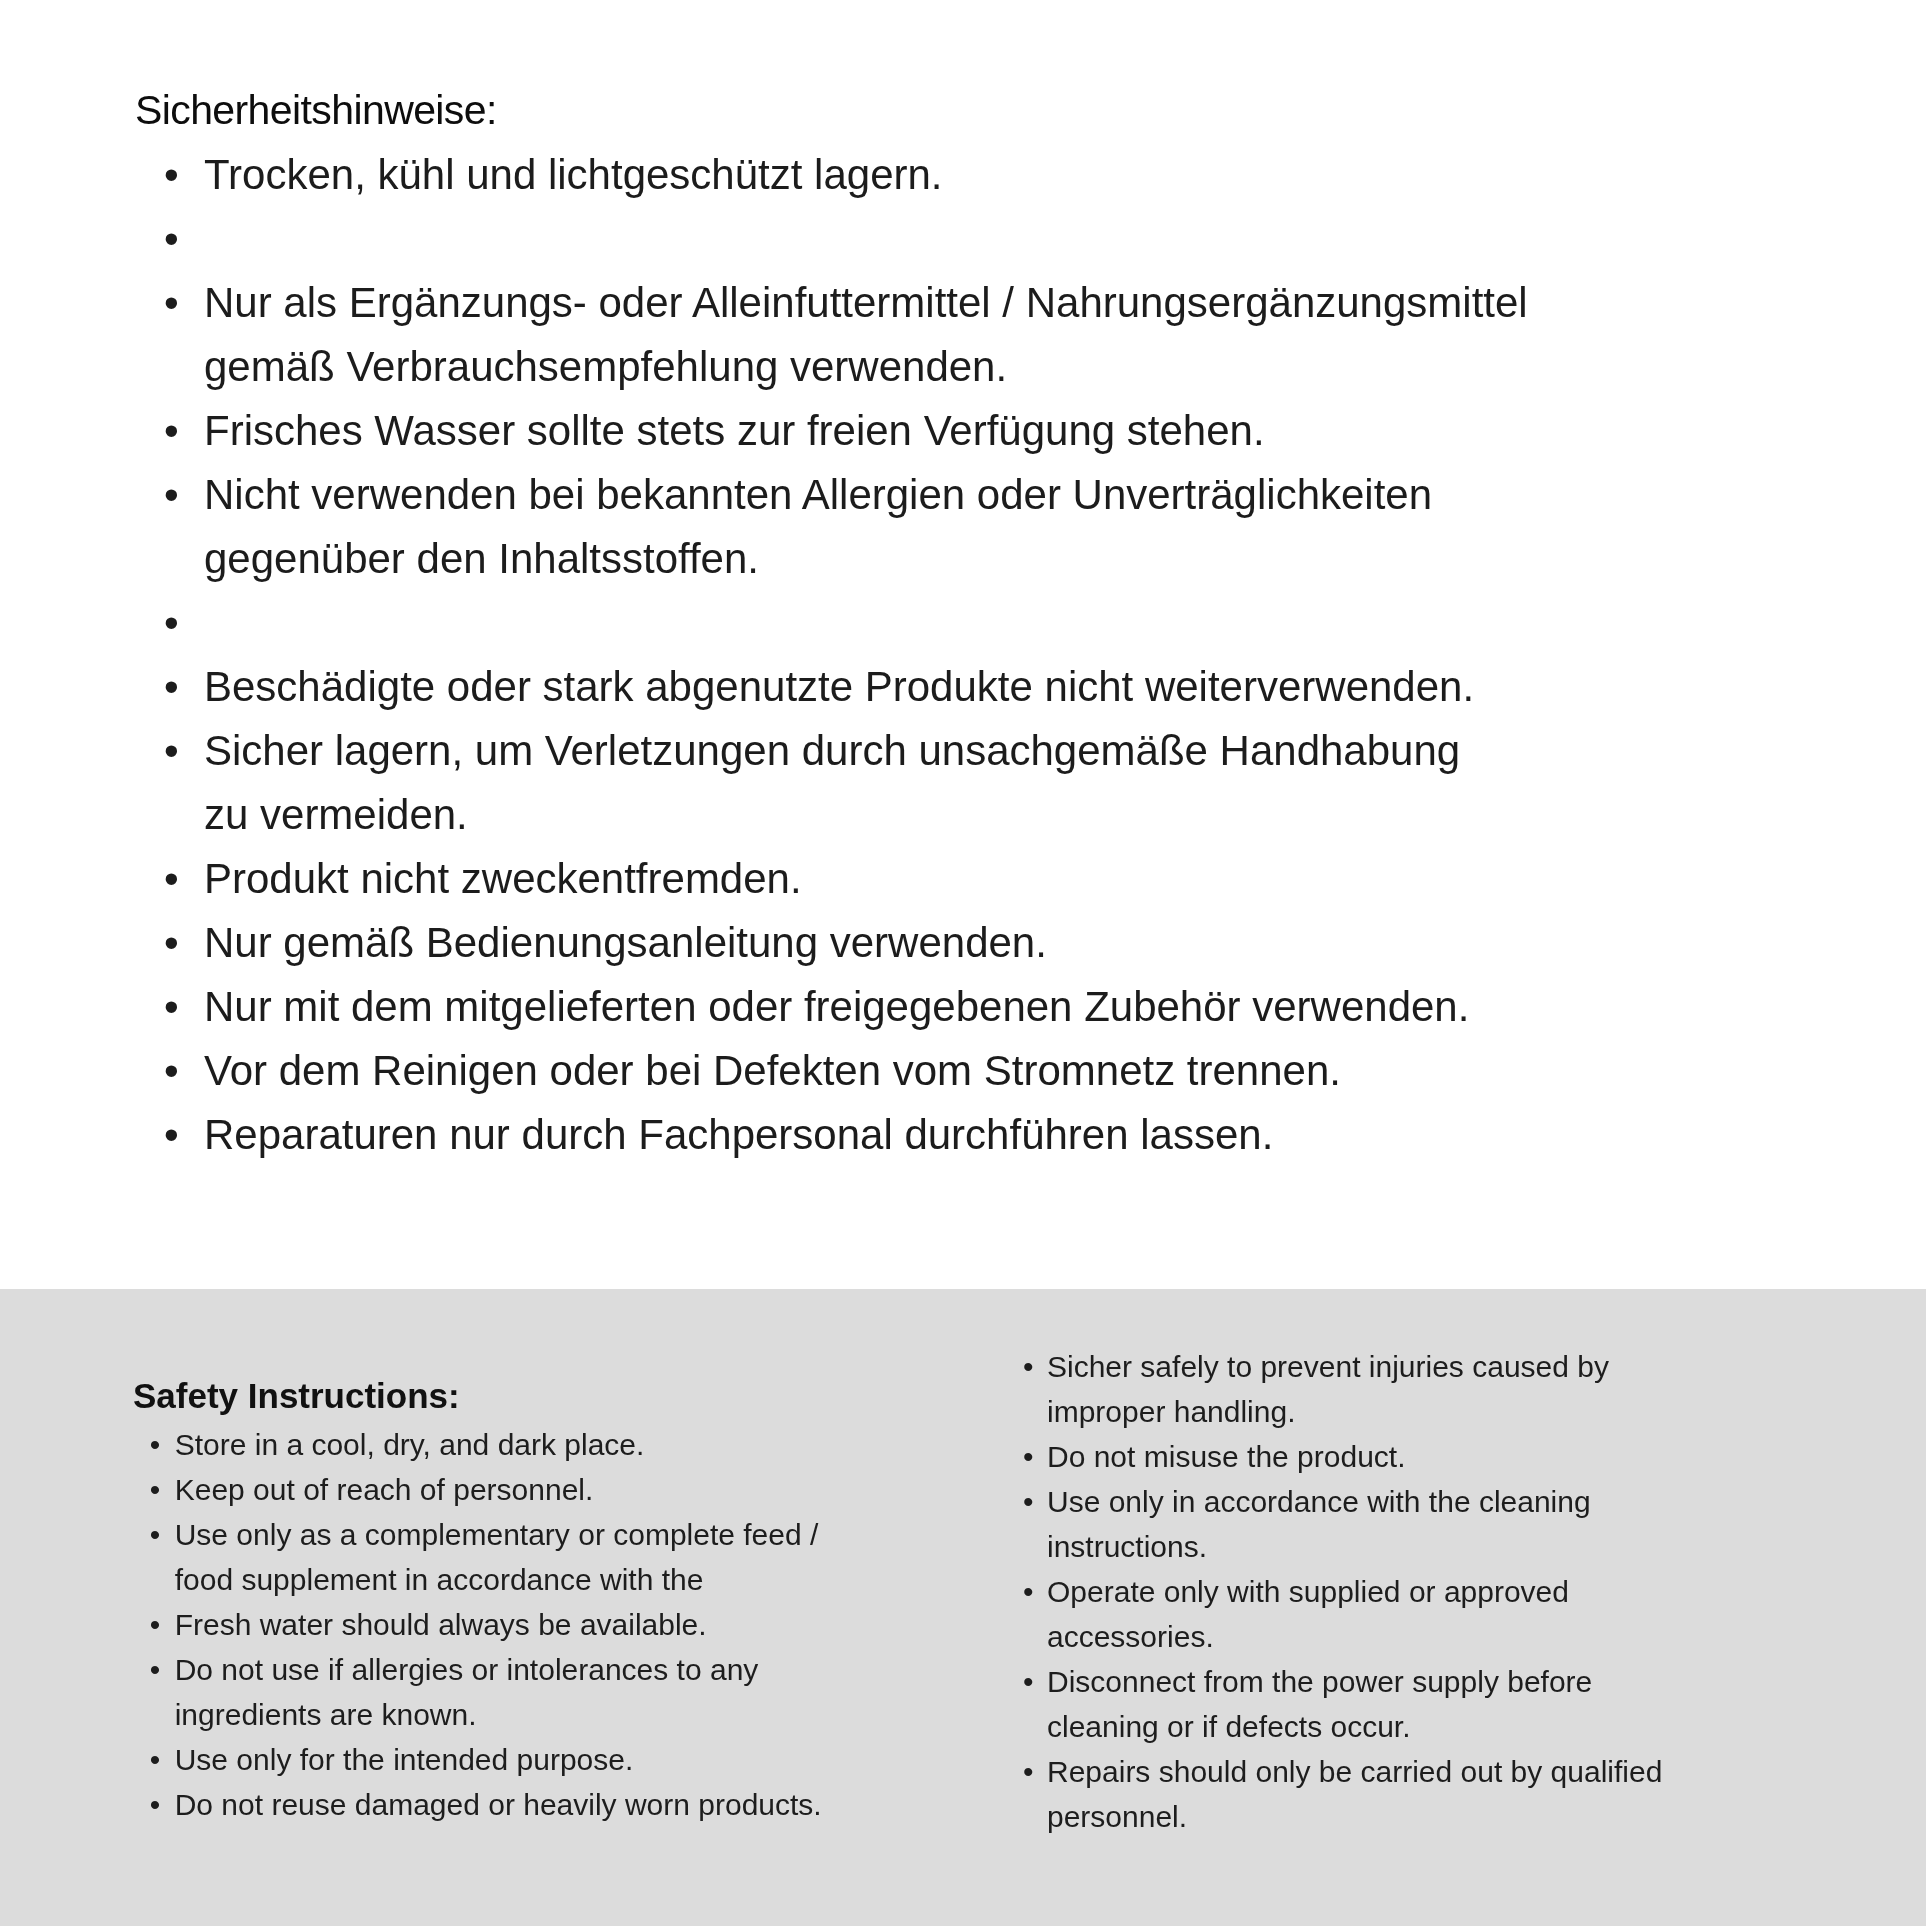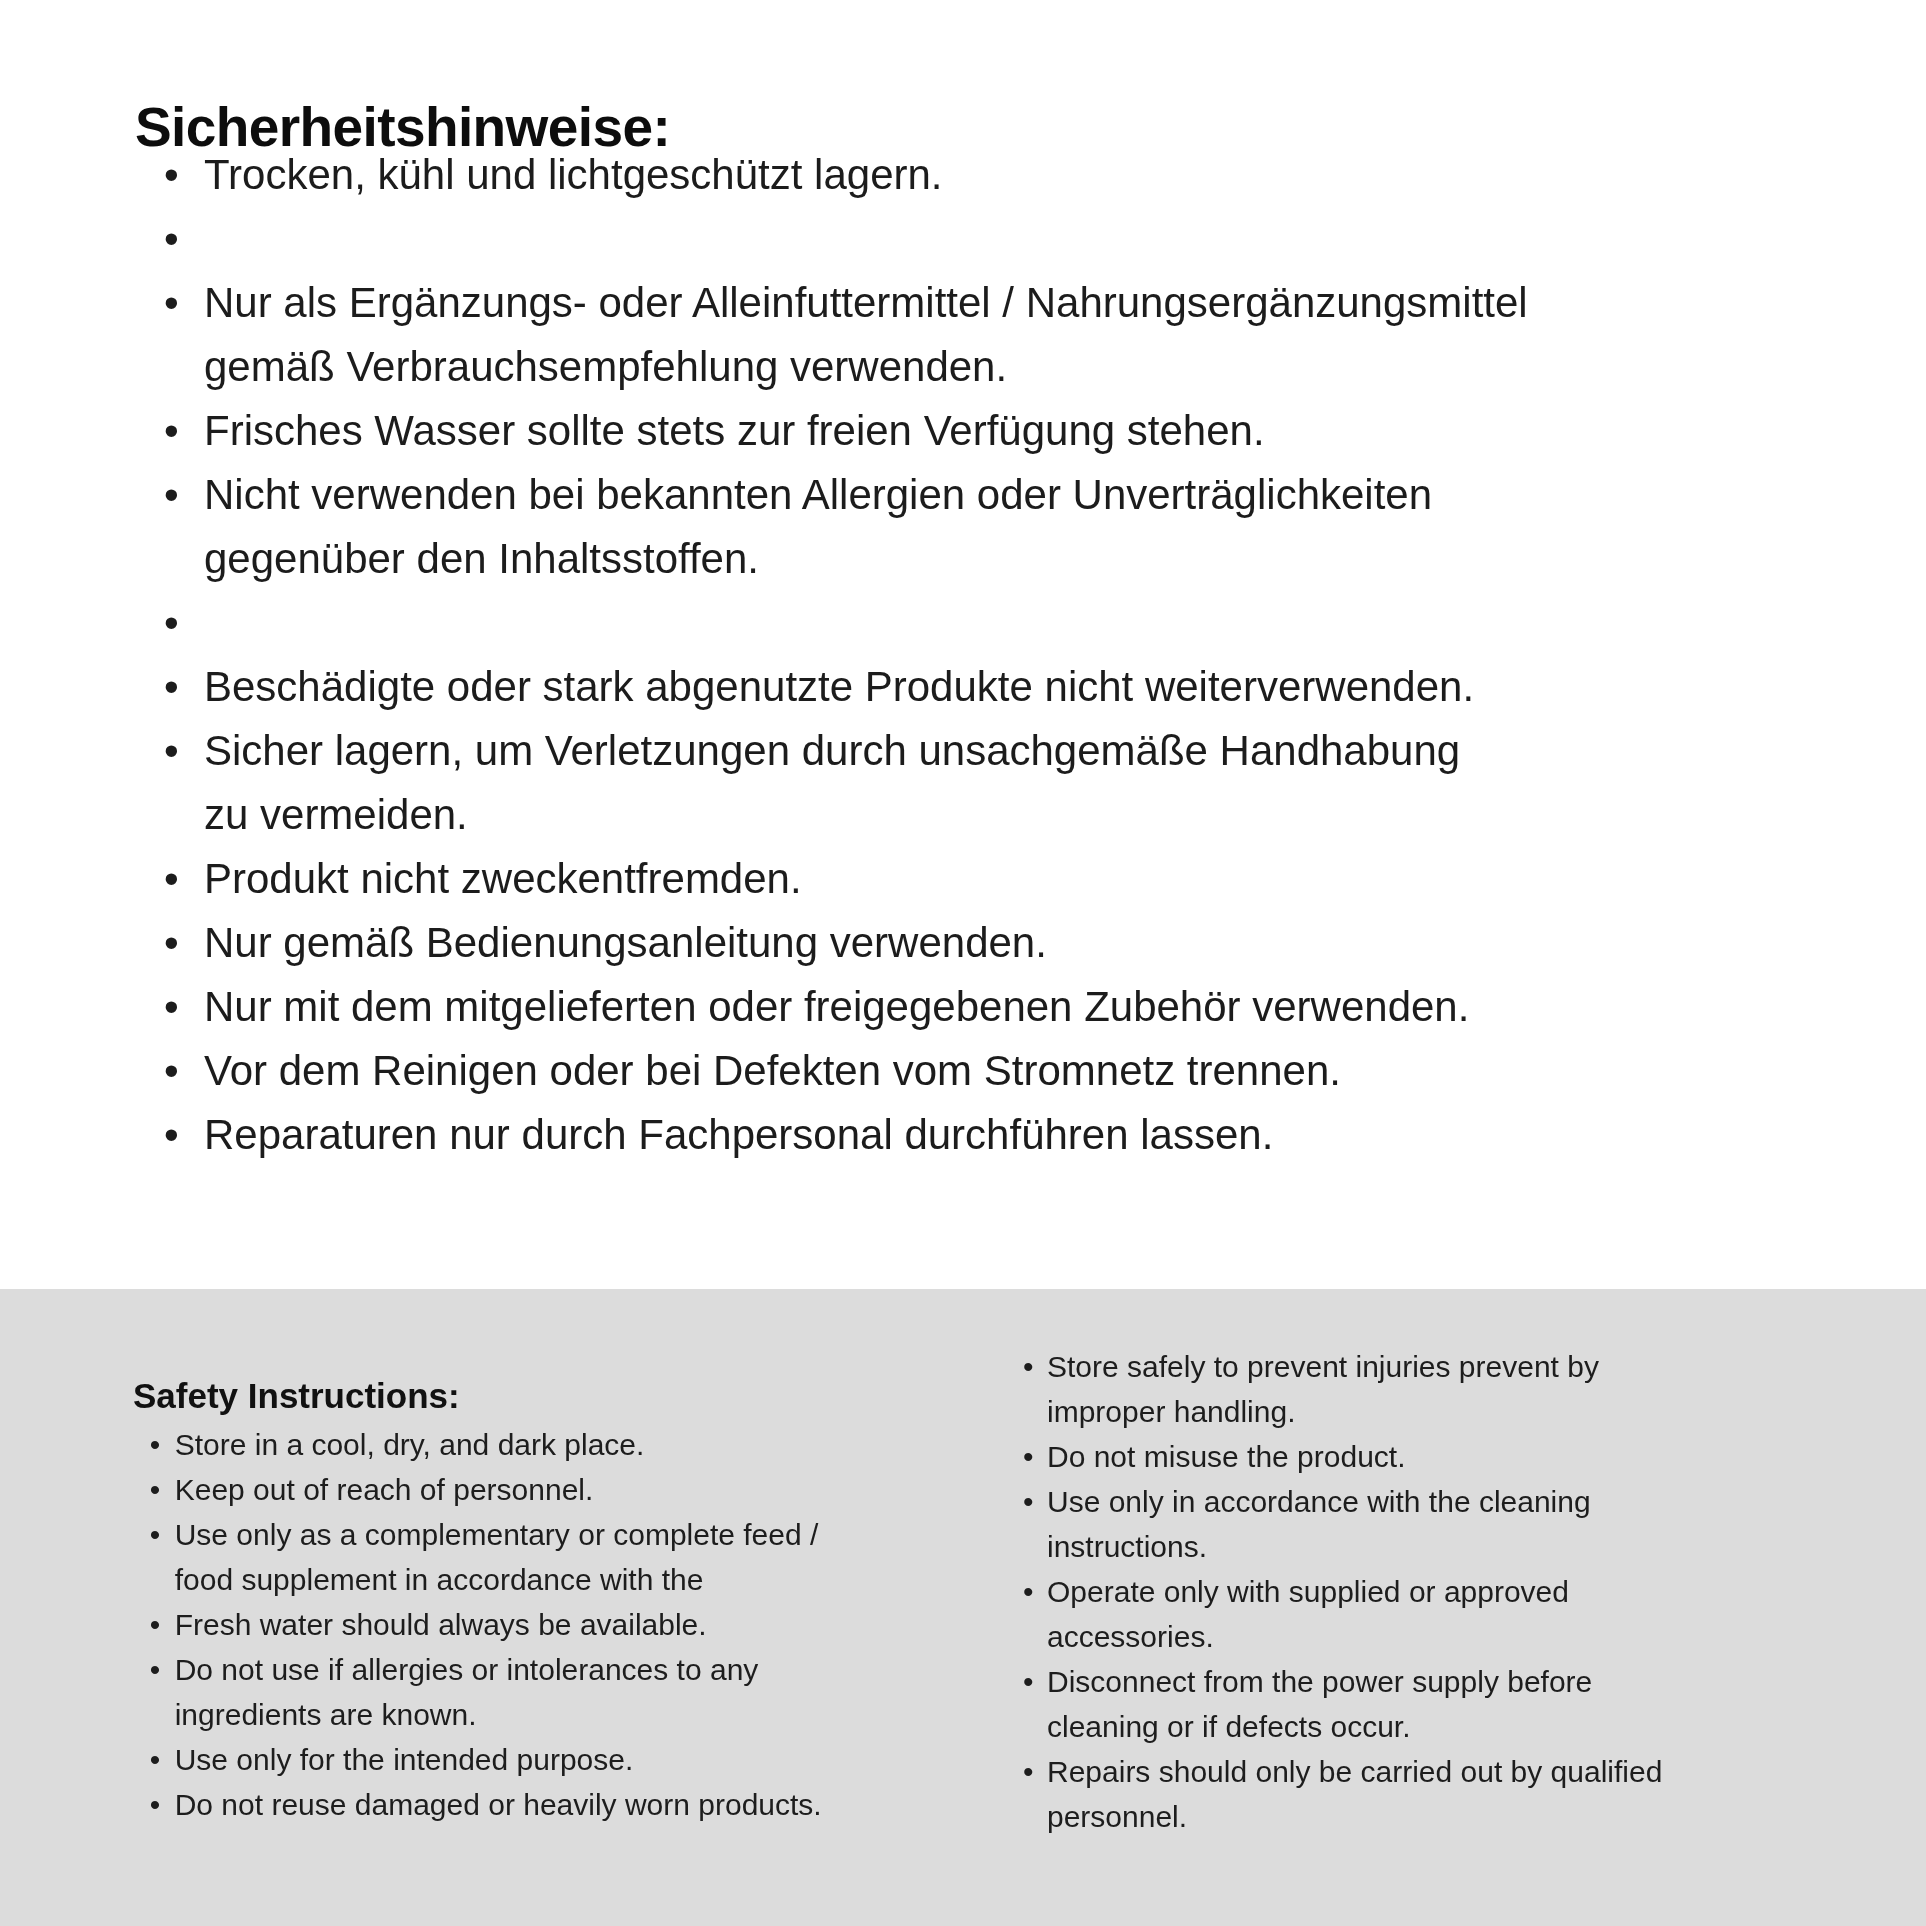--- a/index.html
+++ b/index.html
@@ -7,21 +7,21 @@
     width:1926px;height:1926px;position:relative;overflow:hidden;
     background:#ffffff;
     font-family:"Liberation Sans",sans-serif;
   }
   .panel-gray{
     position:absolute;left:0;top:1289px;width:1926px;height:638px;
     background:#dcdcdc;
   }
   .g-title{
     position:absolute;left:135px;top:63px;
-    font-size:55px;font-weight:700;color:#0d0d0d;line-height:1;
+    font-size:41px;font-weight:400;color:#0d0d0d;line-height:1;
     white-space:pre;letter-spacing:-0.6px;
   }
   .g-list{
     position:absolute;left:164px;top:143px;
     font-size:42px;line-height:64px;color:#1c1c1c;
   }
   .row{display:flex;align-items:flex-start;white-space:pre;}
   .g-list .b{flex:0 0 40px;width:40px;}
   .e-title{
     font-size:35px;font-weight:700;color:#111111;line-height:42px;white-space:pre;
@@ -74,21 +74,21 @@
     <div class="row"><span class="b"></span><span class="t">food supplement in accordance with the</span></div>
     <div class="row"><span class="b">•</span><span class="t">Fresh water should always be available.</span></div>
     <div class="row"><span class="b">•</span><span class="t">Do not use if allergies or intolerances to any</span></div>
     <div class="row"><span class="b"></span><span class="t">ingredients are known.</span></div>
     <div class="row"><span class="b">•</span><span class="t">Use only for the intended purpose.</span></div>
     <div class="row"><span class="b">•</span><span class="t">Do not reuse damaged or heavily worn products.</span></div>
   </div>
 </div>
 
 <div class="eng-right">
-  <div class="row"><span class="b">•</span><span class="t">Store safely to prevent injuries prevent by</span></div>
+  <div class="row"><span class="b">•</span><span class="t">Sicher safely to prevent injuries caused by</span></div>
   <div class="row"><span class="b"></span><span class="t">improper handling.</span></div>
   <div class="row"><span class="b">•</span><span class="t">Do not misuse the product.</span></div>
   <div class="row"><span class="b">•</span><span class="t">Use only in accordance with the cleaning</span></div>
   <div class="row"><span class="b"></span><span class="t">instructions.</span></div>
   <div class="row"><span class="b">•</span><span class="t">Operate only with supplied or approved</span></div>
   <div class="row"><span class="b"></span><span class="t">accessories.</span></div>
   <div class="row"><span class="b">•</span><span class="t">Disconnect from the power supply before</span></div>
   <div class="row"><span class="b"></span><span class="t">cleaning or if defects occur.</span></div>
   <div class="row"><span class="b">•</span><span class="t">Repairs should only be carried out by qualified</span></div>
   <div class="row"><span class="b"></span><span class="t">personnel.</span></div>

